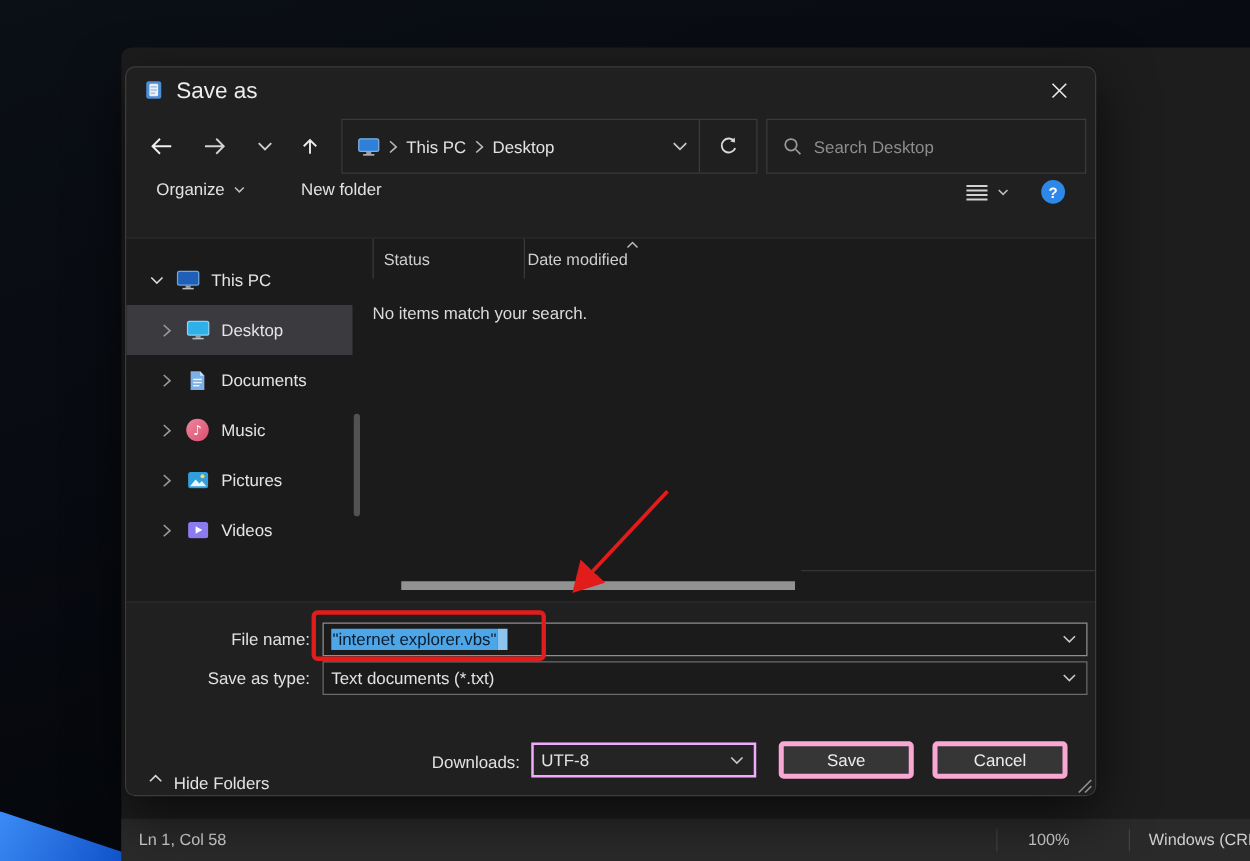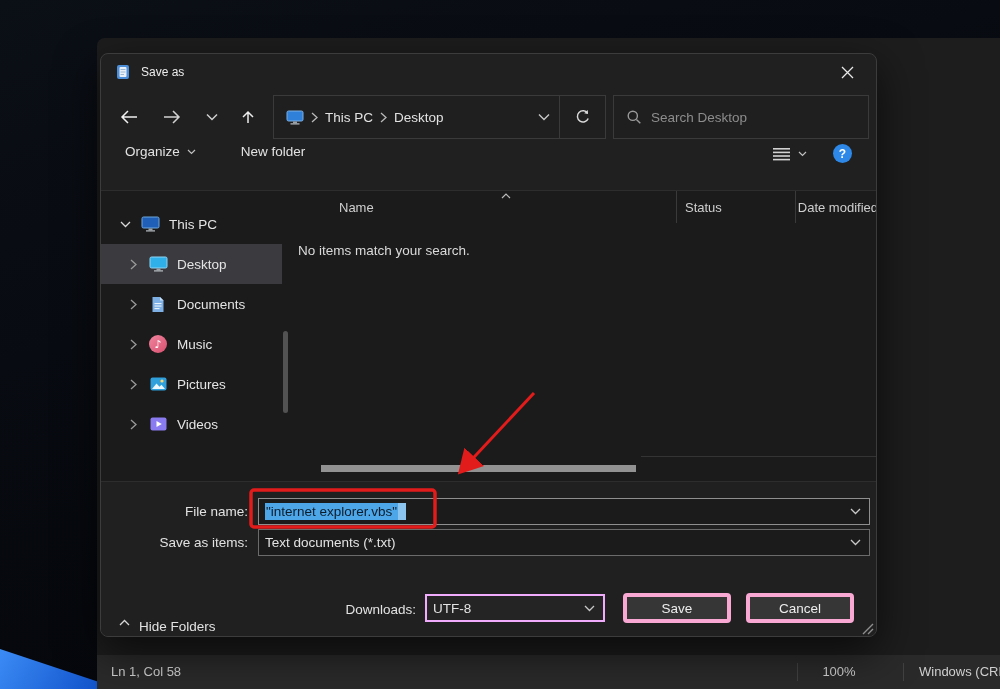--- a/index.html
+++ b/index.html
@@ -27,21 +27,21 @@
   .status-bar .sb-zoom { position:absolute; left:712px; top:9px; width:60px; text-align:center; }
   .status-bar .sb-eol { position:absolute; left:822px; top:9px; white-space:nowrap; }
 
   
   .dialog { position:absolute; left:100px; top:53px; width:777px; height:584px;
     background:#202020; border:1px solid #3c3c3c; border-radius:8px;
     box-shadow:0 14px 44px rgba(0,0,0,.65); overflow:hidden; }
 
   .title-bar { position:absolute; top:0; left:0; width:100%; height:36px;
     display:flex; align-items:center; padding:0 14px; gap:10px; }
-  .title-text { font-size:12px; color:#ececec; }
+  .title-text { font-size:18px; color:#ececec; }
   .close-btn { position:absolute; right:6px; top:0; width:46px; height:36px;
     display:flex; align-items:center; justify-content:center; cursor:default; }
 
   .nav-bar { position:absolute; top:36px; left:0; width:100%; height:54px; }
   .nav-btn { position:absolute; top:15px; width:24px; height:24px;
     display:flex; align-items:center; justify-content:center; }
   .b-back { left:16px; } .b-fwd { left:59px; } .b-recent { left:99px; } .b-up { left:135px; }
   .breadcrumb { position:absolute; left:172px; top:5px; width:333px; height:44px;
     border:1px solid #3a3a3a; background:#1f1f1f; display:flex; align-items:center;
     padding:0 8px 0 12px; gap:7px; }
@@ -357,23 +357,20 @@
 
       <div class="sidebar-scroll"></div>
 
       <div class="file-list">
         <div class="list-header">
           <span class="sort-caret">
             <svg width="10" height="6" viewBox="0 0 10 6" fill="none">
                 <path d="M1 5 L5 1 L9 5" stroke="#b8b8b8" stroke-width="1.2"></path>
               </svg>
           </span>
-          <div class="col col-name">
-            <span>Name</span>
-          </div>
           <div class="col col-status">
             <span>Status</span>
           </div>
           <div class="col col-date">
             <span>Date modified</span>
           </div>
         </div>
         <div class="empty-msg">No items match your search.</div>
         <div class="list-divider"></div>
         <div class="hscroll-thumb"></div>
@@ -385,21 +382,21 @@
       <div class="combo combo-filename">
         <span class="sel-text">"internet explorer.vbs"</span>
           <span class="sel-cap"></span>
         <span class="chev">
           <svg width="11" height="7" viewBox="0 0 11 7" fill="none">
               <path d="M1 1 L5.5 5.5 L10 1" stroke="#c8c8c8" stroke-width="1.3"></path>
             </svg>
         </span>
       </div>
 
-      <span class="row-label lbl-type">Save as items:</span>
+      <span class="row-label lbl-type">Save as type:</span>
       <div class="combo combo-type">
         <span>Text documents (*.txt)</span>
         <span class="chev">
           <svg width="11" height="7" viewBox="0 0 11 7" fill="none">
               <path d="M1 1 L5.5 5.5 L10 1" stroke="#c8c8c8" stroke-width="1.3"></path>
             </svg>
         </span>
       </div>
 
       <div class="hide-folders">

